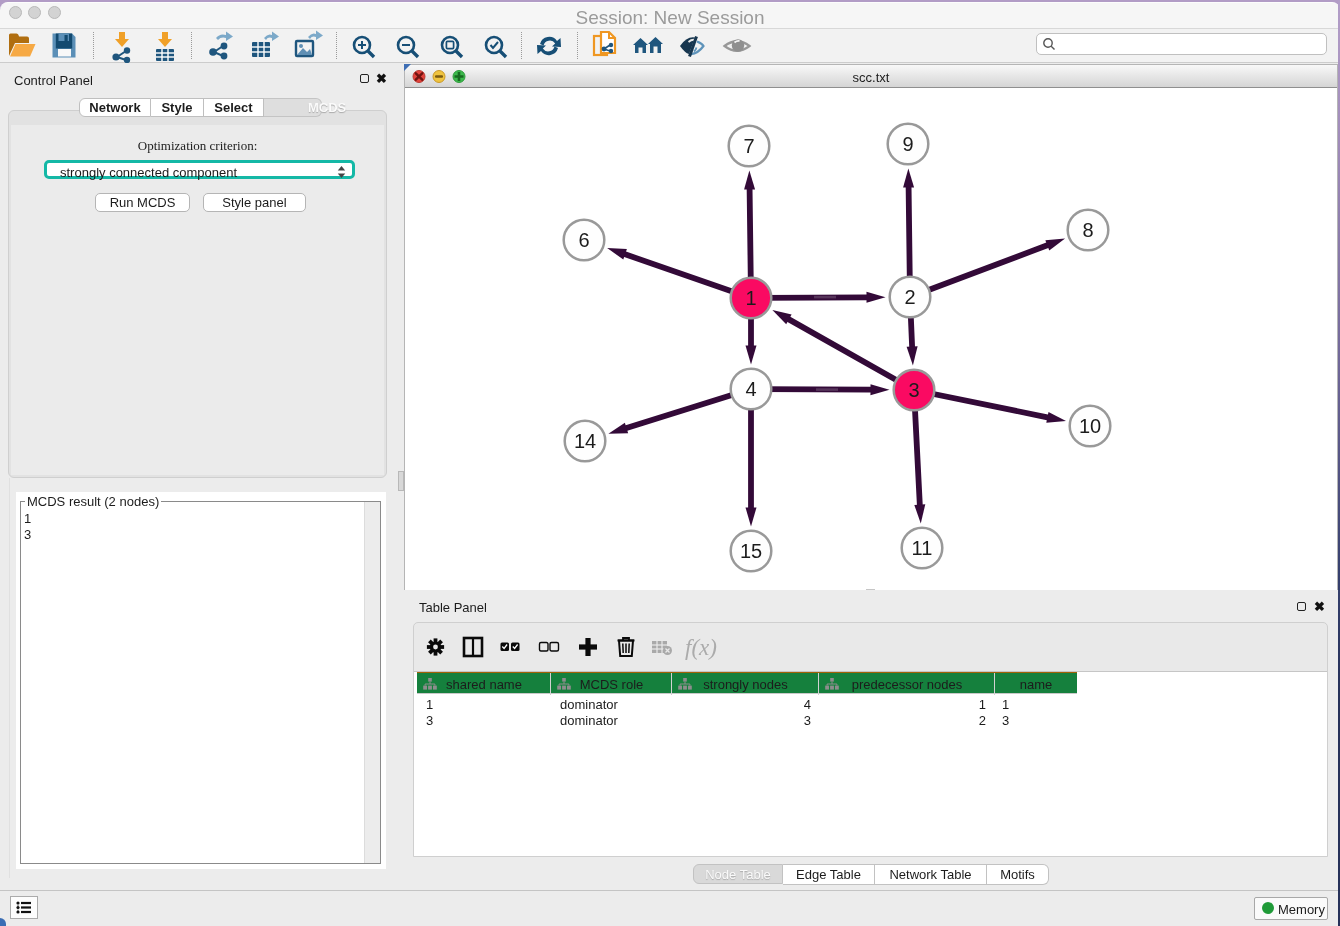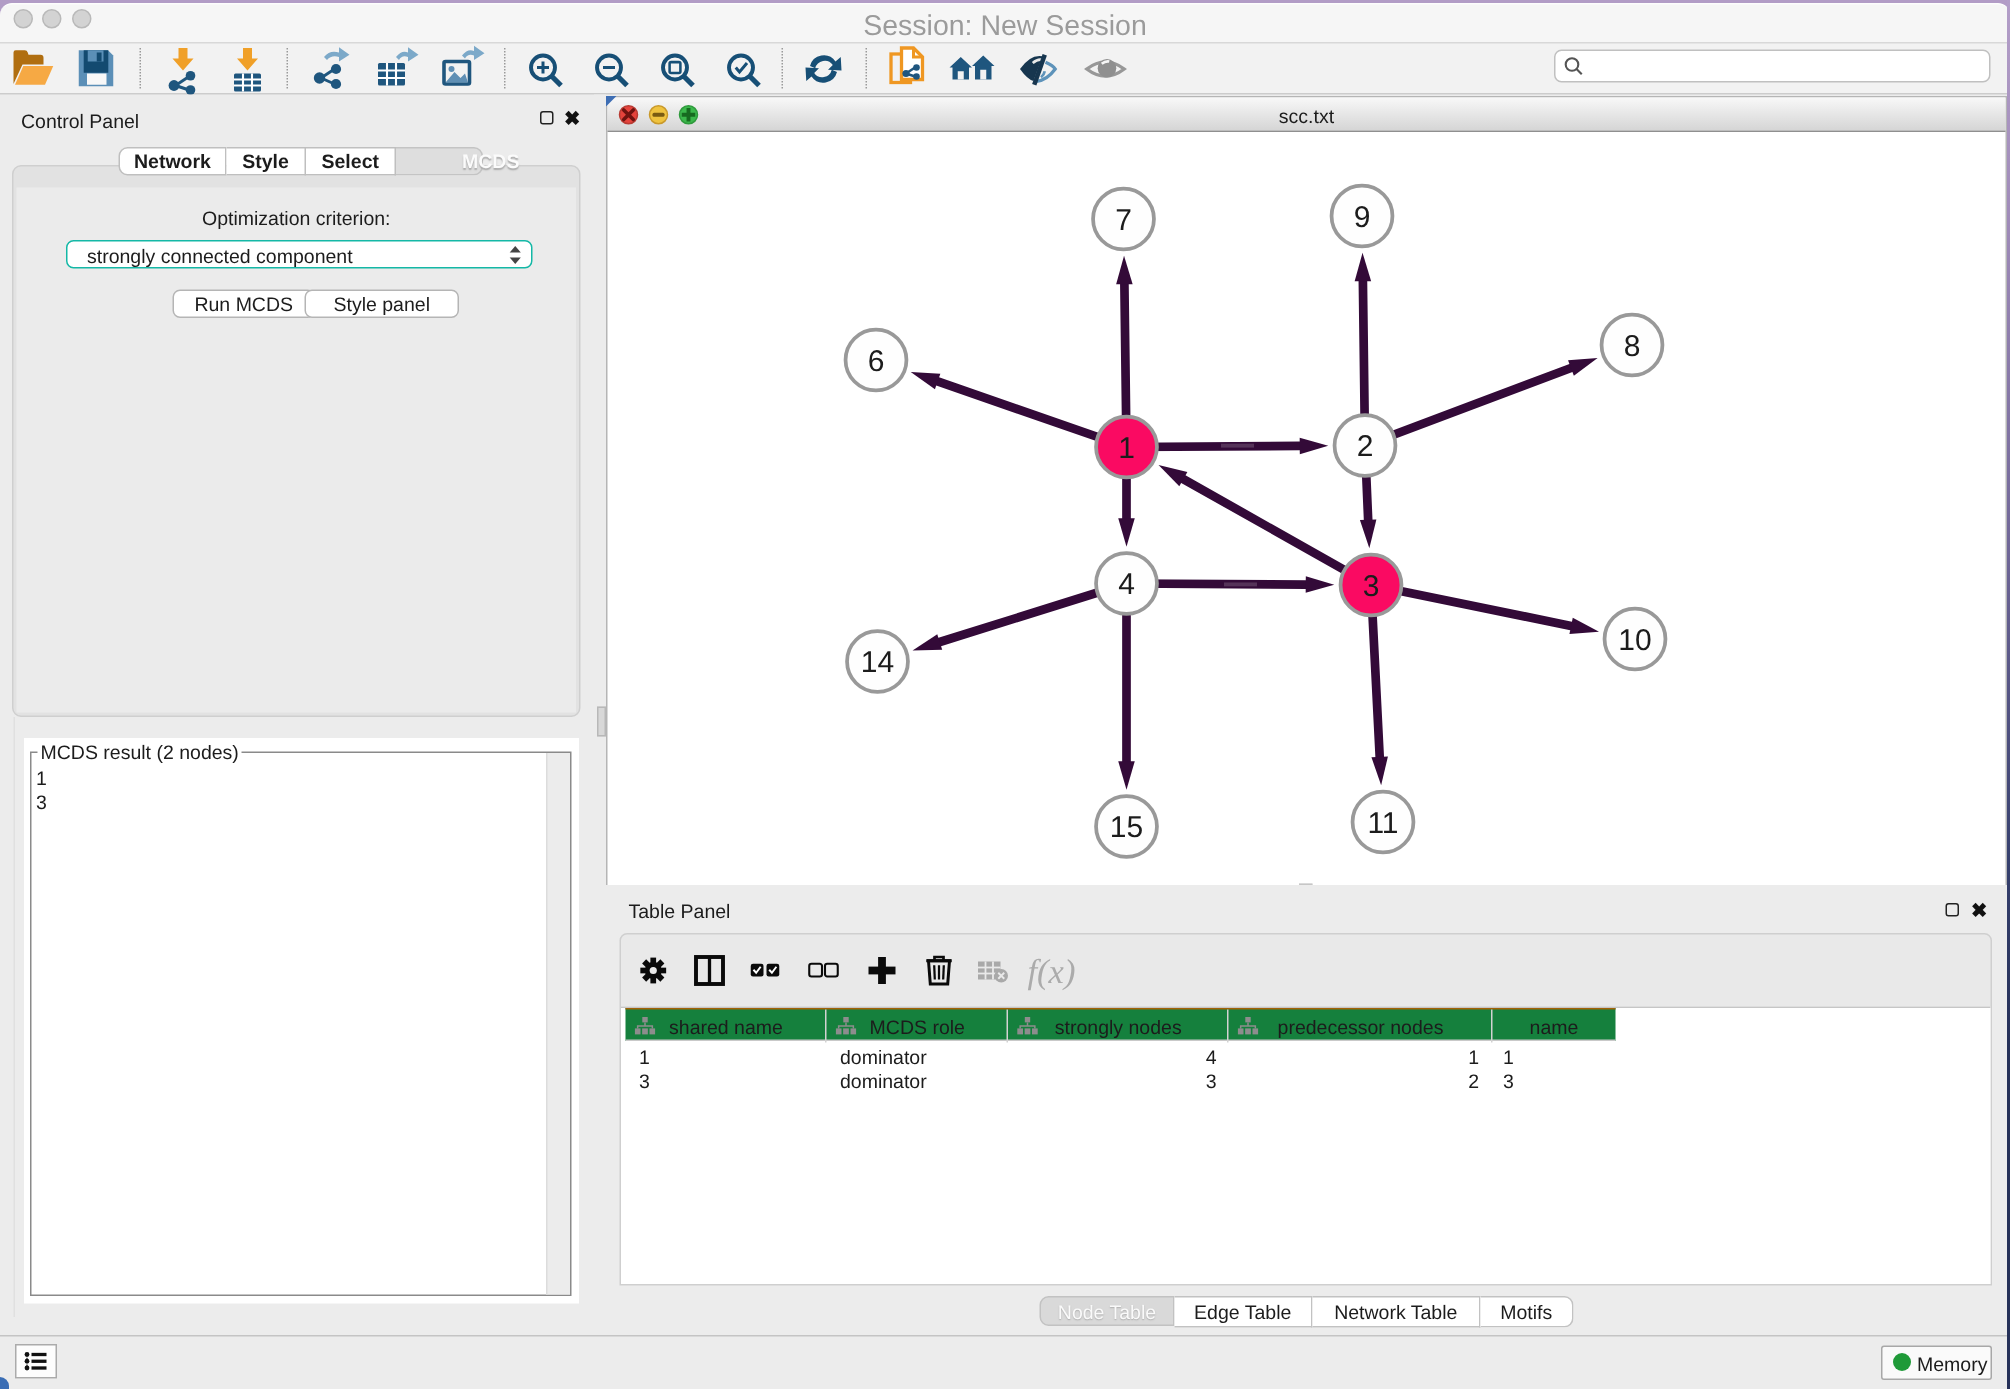--- a/index.html
+++ b/index.html
@@ -175,29 +175,29 @@
 
 <div class="abs" style="left:8px;top:110px;width:379px;height:368px;background:#e2e2e2;border:1px solid #cfcfcf;border-radius:6px;"></div>
 <div class="abs" style="left:11px;top:125px;width:373px;height:350px;background:#ebebeb;"></div>
 
 <div class="abs" style="left:79px;top:98px;width:243px;height:19px;font-weight:bold;">
   <div class="abs txt13" style="left:0;top:0;width:72px;height:19px;background:#fff;border:1px solid #bfbfbf;border-radius:6px 0 0 6px;text-align:center;line-height:18px;">Network</div>
   <div class="abs txt13" style="left:72px;top:0;width:53px;height:19px;background:#fff;border:1px solid #bfbfbf;border-left:none;text-align:center;line-height:18px;">Style</div>
   <div class="abs txt13" style="left:125px;top:0;width:60px;height:19px;background:#fff;border:1px solid #bfbfbf;border-left:none;text-align:center;line-height:18px;">Select</div>
   <div class="abs txt13" style="left:185px;top:0;width:58px;height:19px;background:#dedede;border:1px solid #c4c4c4;border-left:none;border-radius:0 6px 6px 0;text-align:center;line-height:18px;color:#fbfbfb;text-shadow:0 1px 1px #aaa;padding-left:44px;">MCDS</div>
 </div>
-<div class="abs txt13" style="left:8px;top:138px;width:379px;text-align:center;">Optimization criterion:</div>
-<div class="abs" style="left:44px;top:160px;width:311px;height:19px;background:#fff;border:1px solid #14b8a6;border-radius:5px;">
+<div class="abs txt13" style="left:8px;top:138px;width:379px;text-align:center;font-family:Liberation Serif, serif;">Optimization criterion:</div>
+<div class="abs" style="left:44px;top:160px;width:311px;height:19px;background:#fff;border:3px solid #14b8a6;border-radius:5px;">
   <div class="abs txt13" style="left:13px;top:2px;">strongly connected component</div>
   <svg class="abs" style="right:5px;top:2px;" width="11" height="14" viewBox="0 0 11 14">
       <path d="M5.5 1 L9.2 5.4 H1.8 Z" fill="#444"></path>
       <path d="M5.5 13 L9.2 8.6 H1.8 Z" fill="#444"></path>
     </svg>
 </div>
-<div class="abs txt13" style="left:95px;top:193px;width:95px;height:19px;background:#fff;border:1px solid #b5b5b5;border-radius:5px;text-align:center;line-height:17px;margin-left:20px;">Run MCDS</div>
+<div class="abs txt13" style="left:95px;top:193px;width:95px;height:19px;background:#fff;border:1px solid #b5b5b5;border-radius:5px;text-align:center;line-height:17px;">Run MCDS</div>
 <div class="abs txt13" style="left:203px;top:193px;width:103px;height:19px;background:#fff;border:1px solid #b5b5b5;border-radius:5px;text-align:center;line-height:17px;">Style panel</div>
 
 <div class="abs" style="left:9px;top:478px;width:1px;height:400px;background:#e0e0e0;"></div>
 <div class="abs" style="left:16px;top:492px;width:370px;height:377px;background:#fff;"></div>
 <div class="abs" style="left:20px;top:501px;width:361px;height:363px;border:1px solid #8a8a8a;"></div>
 <div class="abs txt13" style="left:25px;top:494px;background:#fff;padding:0 2px;">MCDS result (2 nodes)</div>
 <div class="abs txt13" style="left:24px;top:511px;">1</div>
 <div class="abs txt13" style="left:24px;top:527px;">3</div>
 <div class="abs" style="left:364px;top:502px;width:16px;height:361px;background:#ececec;border-left:1px solid #dcdcdc;"></div>
 

